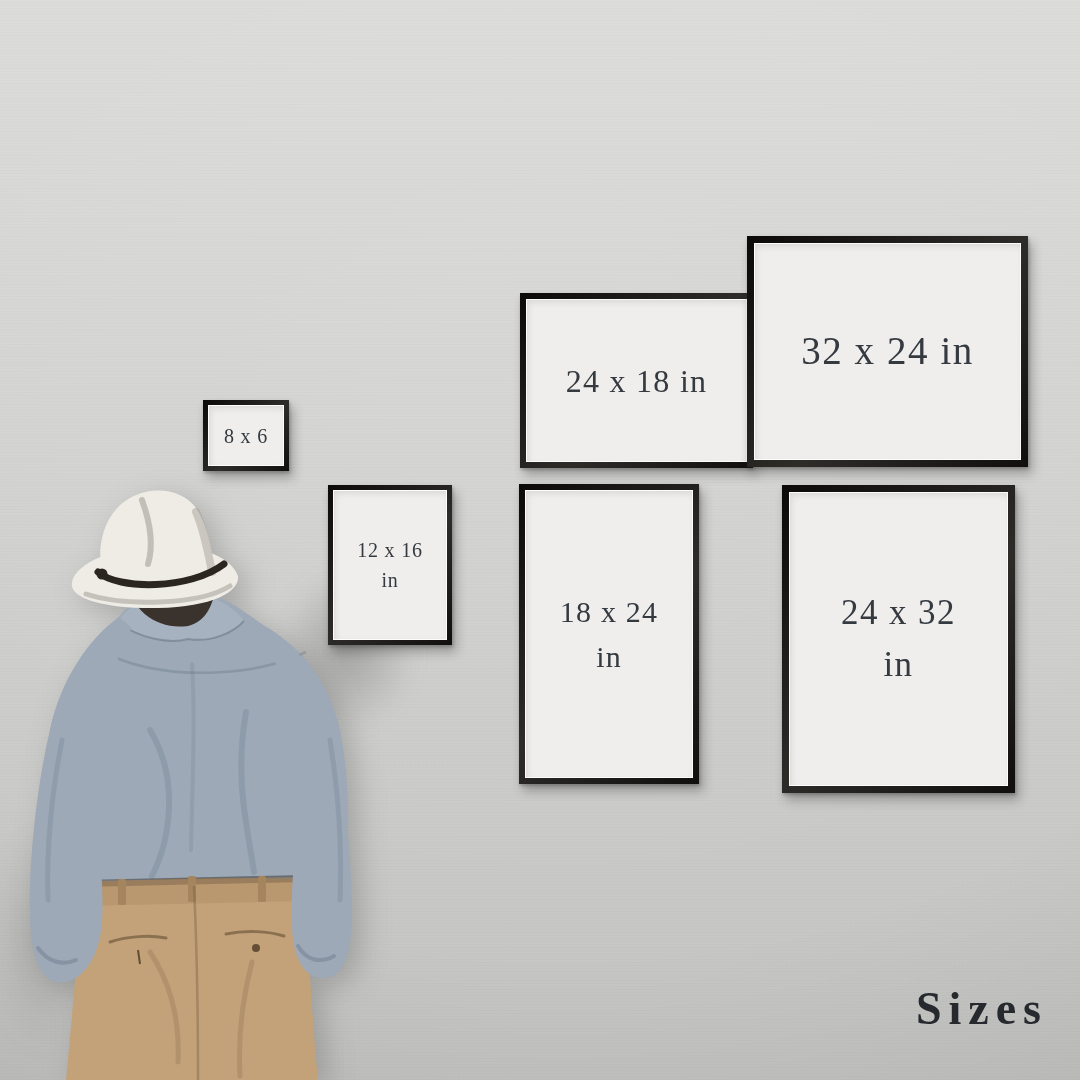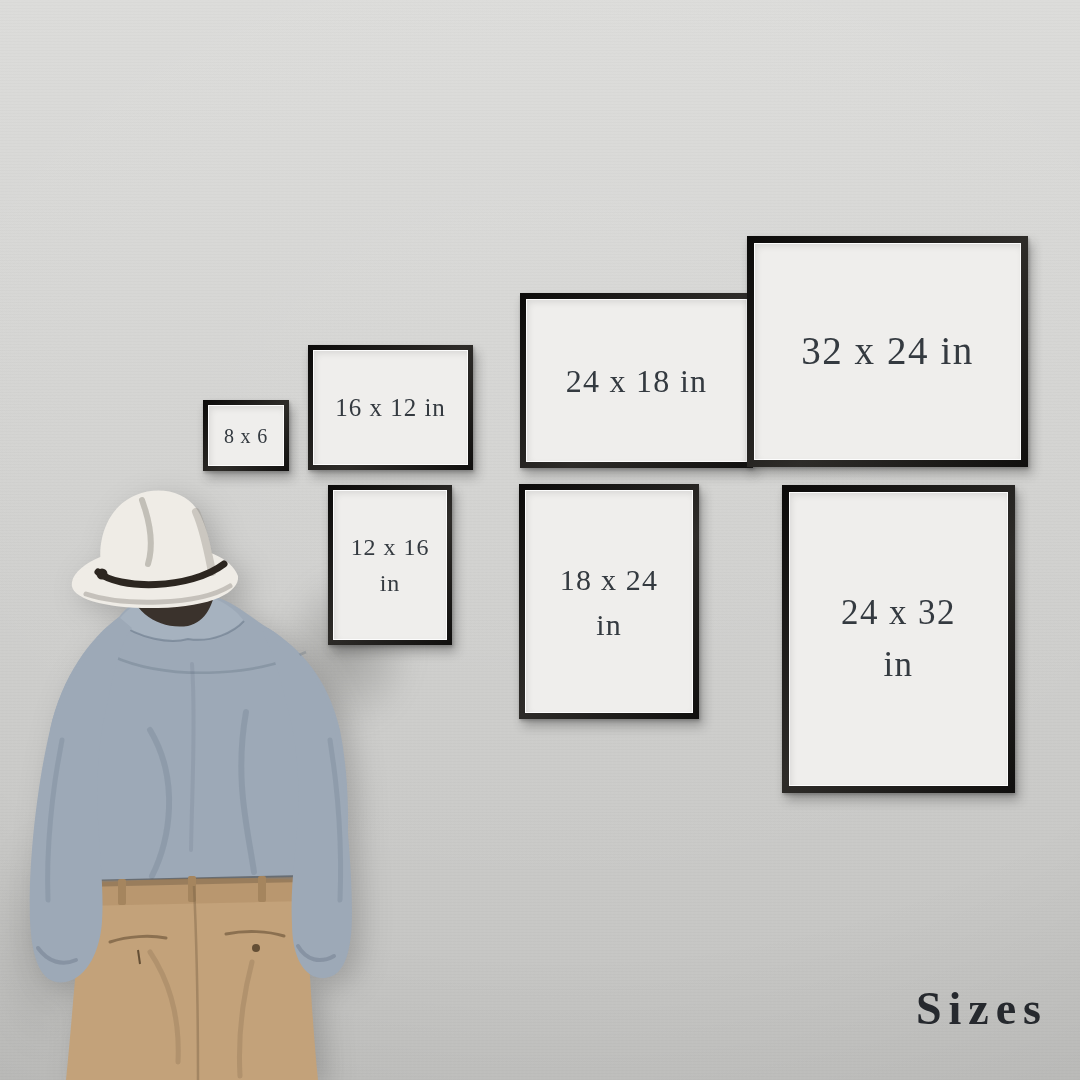--- a/index.html
+++ b/index.html
@@ -38,22 +38,22 @@
   }
   .size-label{color:var(--label-text);letter-spacing:.04em;line-height:1.5;}
   .nowrap .size-label{white-space:nowrap;}
   .two-line .size-label{max-width:3.4em;}
 
   .f1{left:203px;top:400px;width:86px;height:71px;}  .f1 .mat{inset:5px;} .f1 .size-label{font-size:20px;}
   .f2{left:308px;top:345px;width:165px;height:125px;}.f2 .mat{inset:5px;} .f2 .size-label{font-size:25px;}
   .f3{left:520px;top:293px;width:233px;height:175px;}.f3 .mat{inset:6px;} .f3 .size-label{font-size:32px;}
   .f4{left:747px;top:236px;width:281px;height:231px;}.f4 .mat{inset:7px;} .f4 .size-label{font-size:39px;}
   .f5{left:213px;top:485px;width:65px;height:85px;}  .f5 .mat{inset:5px;} .f5 .size-label{font-size:19px;}
-  .f6{left:328px;top:485px;width:124px;height:160px;}.f6 .mat{inset:5px;} .f6 .size-label{font-size:24px;}
-  .f7{left:519px;top:484px;width:180px;height:235px;}.f7 .mat{inset:6px;} .f7 .size-label{font-size:30px;}
+  .f6{left:328px;top:485px;width:124px;height:160px;}.f6 .mat{inset:5px;} .f6 .size-label{font-size:20px;}
+  .f7{left:519px;top:484px;width:180px;height:300px;}.f7 .mat{inset:6px;} .f7 .size-label{font-size:30px;}
   .f8{left:782px;top:485px;width:233px;height:308px;}.f8 .mat{inset:7px;} .f8 .size-label{font-size:35px;}
 
   .person-svg{
     position:absolute;left:0;top:480px;width:400px;height:600px;z-index:3;
     filter:drop-shadow(10px 8px 14px rgba(50,50,50,.25));
   }
   .watermark{
     position:absolute;right:32px;top:982px;z-index:4;
     font-size:46px;font-weight:700;letter-spacing:7px;color:var(--title-text);
   }
@@ -64,25 +64,20 @@
 <div class="stage">
   <div class="wall-texture"></div>
   <div class="wall-vignette"></div>
 
   <div class="wall-shadow shadow-head"></div>
   <div class="wall-shadow shadow-body"></div>
 
   <div class="frame f1 nowrap">
     <div class="mat">
       <span class="size-label">8 x 6</span>
-    </div>
-  </div>
-  <div class="frame f2 nowrap">
-    <div class="mat">
-      <span class="size-label">16 x 12 in</span>
     </div>
   </div>
   <div class="frame f3 nowrap">
     <div class="mat">
       <span class="size-label">24 x 18 in</span>
     </div>
   </div>
   <div class="frame f4 nowrap">
     <div class="mat">
       <span class="size-label">32 x 24 in</span>

